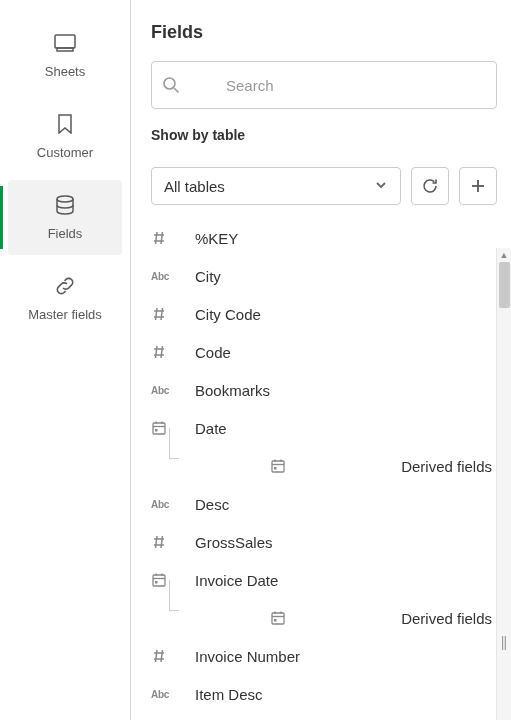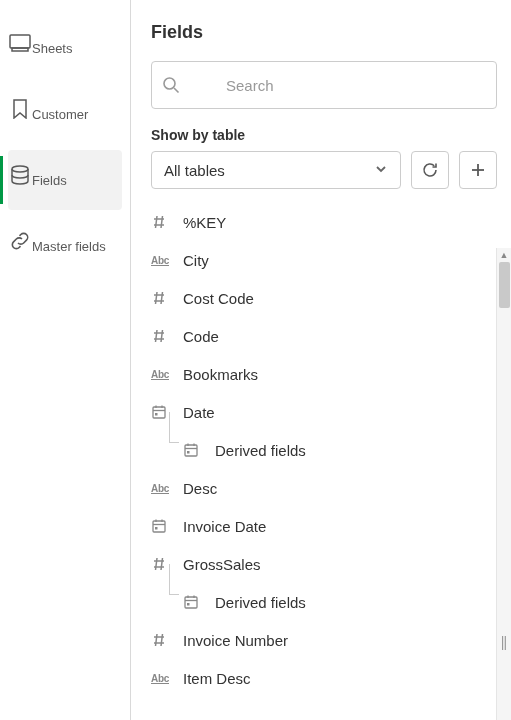--- a/index.html
+++ b/index.html
@@ -15,21 +15,21 @@
   }
   .sidebar {
     width: 131px;
     border-right: 1px solid #d9d9d9;
     display: flex;
     flex-direction: column;
     padding-top: 18px;
   }
   .sidebar-item {
     display: flex;
-    flex-direction: row;
+    flex-direction: column;
     align-items: center;
     padding: 14px 8px 14px 8px;
     cursor: pointer;
     position: relative;
     margin-bottom: 6px;
     text-align: right;
   }
   .sidebar-item.active {
     background: #f2f2f2;
     border-radius: 4px;
@@ -95,21 +95,21 @@
     font-size: 15px;
     color: #333;
     flex: 1;
     height: 100%;
   }
   .search-input::placeholder { color: #999; }
   .show-label {
     font-size: 14px;
     font-weight: 600;
     color: #333;
-    margin-bottom: 8px;
+    margin-bottom: 24px;
   }
   .controls-row {
     display: flex;
     gap: 10px;
     margin-bottom: 14px;
   }
   .dropdown {
     flex: 1;
     height: 38px;
     border: 1px solid #ccc;
@@ -145,20 +145,21 @@
     position: relative;
   }
   .field-row {
     display: flex;
     align-items: center;
     height: 38px;
     cursor: pointer;
   }
   .field-row.child {
     padding-left: 18px;
+    justify-content: space-between;
   }
   .tree-elbow {
     width: 14px;
     height: 38px;
     margin-right: 0px;
     position: relative;
   }
   .tree-elbow::before {
     content:"";
     position:absolute;
@@ -171,23 +172,22 @@
     position:absolute;
     left:0; top:11px;
     width:10px; height:1px;
     background:#ccc;
   }
   .type-icon {
     width: 24px;
     display: flex;
     align-items: center;
     justify-content: flex-start;
-    margin-right: 8px;
+    margin-right: 20px;
     color: #888;
-    text-decoration: underline;
   }
   .type-abc {
     font-size: 10px;
     font-weight: 600;
     letter-spacing: -0.3px;
     color:#888;
   }
   .field-name {
     font-size: 15px;
     color: #333;
@@ -326,21 +326,21 @@
       </div>
       <div class="field-row">
         <span class="type-icon">
           <svg width="16" height="16" viewBox="0 0 16 16" fill="none" stroke="currentColor" stroke-width="1.5">
             <line x1="3" y1="5" x2="13" y2="5"></line>
             <line x1="3" y1="11" x2="13" y2="11"></line>
             <line x1="6" y1="2" x2="4.5" y2="14"></line>
             <line x1="11.5" y1="2" x2="10" y2="14"></line>
           </svg>
         </span>
-        <span class="field-name">Cost Code</span>
+        <span class="field-name">City Code</span>
       </div>
       <div class="field-row">
         <span class="type-icon">
           <svg width="16" height="16" viewBox="0 0 16 16" fill="none" stroke="currentColor" stroke-width="1.5">
             <line x1="3" y1="5" x2="13" y2="5"></line>
             <line x1="3" y1="11" x2="13" y2="11"></line>
             <line x1="6" y1="2" x2="4.5" y2="14"></line>
             <line x1="11.5" y1="2" x2="10" y2="14"></line>
           </svg>
         </span>
@@ -378,41 +378,41 @@
         <span class="field-name">Derived fields</span>
       </div>
       <div class="field-row">
         <span class="type-icon">
           <span class="type-abc">Abc</span>
         </span>
         <span class="field-name">Desc</span>
       </div>
       <div class="field-row">
         <span class="type-icon">
+          <svg width="16" height="16" viewBox="0 0 16 16" fill="none" stroke="currentColor" stroke-width="1.5">
+            <line x1="3" y1="5" x2="13" y2="5"></line>
+            <line x1="3" y1="11" x2="13" y2="11"></line>
+            <line x1="6" y1="2" x2="4.5" y2="14"></line>
+            <line x1="11.5" y1="2" x2="10" y2="14"></line>
+          </svg>
+        </span>
+        <span class="field-name">GrossSales</span>
+      </div>
+      <div class="field-row">
+        <span class="type-icon">
           <svg width="16" height="16" viewBox="0 0 16 16" fill="none" stroke="currentColor" stroke-width="1.3">
             <rect x="2" y="3" width="12" height="11" rx="1"></rect>
             <line x1="2" y1="6.5" x2="14" y2="6.5"></line>
             <line x1="5" y1="1.5" x2="5" y2="4"></line>
             <line x1="11" y1="1.5" x2="11" y2="4"></line>
             <rect x="4" y="9" width="2.5" height="2.5" fill="currentColor" stroke="none"></rect>
           </svg>
         </span>
         <span class="field-name">Invoice Date</span>
       </div>
-      <div class="field-row">
-        <span class="type-icon">
-          <svg width="16" height="16" viewBox="0 0 16 16" fill="none" stroke="currentColor" stroke-width="1.5">
-            <line x1="3" y1="5" x2="13" y2="5"></line>
-            <line x1="3" y1="11" x2="13" y2="11"></line>
-            <line x1="6" y1="2" x2="4.5" y2="14"></line>
-            <line x1="11.5" y1="2" x2="10" y2="14"></line>
-          </svg>
-        </span>
-        <span class="field-name">GrossSales</span>
-      </div>
       <div class="field-row child">
         <span class="tree-elbow"></span>
         <span class="type-icon">
           <svg width="16" height="16" viewBox="0 0 16 16" fill="none" stroke="currentColor" stroke-width="1.3">
             <rect x="2" y="3" width="12" height="11" rx="1"></rect>
             <line x1="2" y1="6.5" x2="14" y2="6.5"></line>
             <line x1="5" y1="1.5" x2="5" y2="4"></line>
             <line x1="11" y1="1.5" x2="11" y2="4"></line>
             <rect x="4" y="9" width="2.5" height="2.5" fill="currentColor" stroke="none"></rect>
           </svg>

